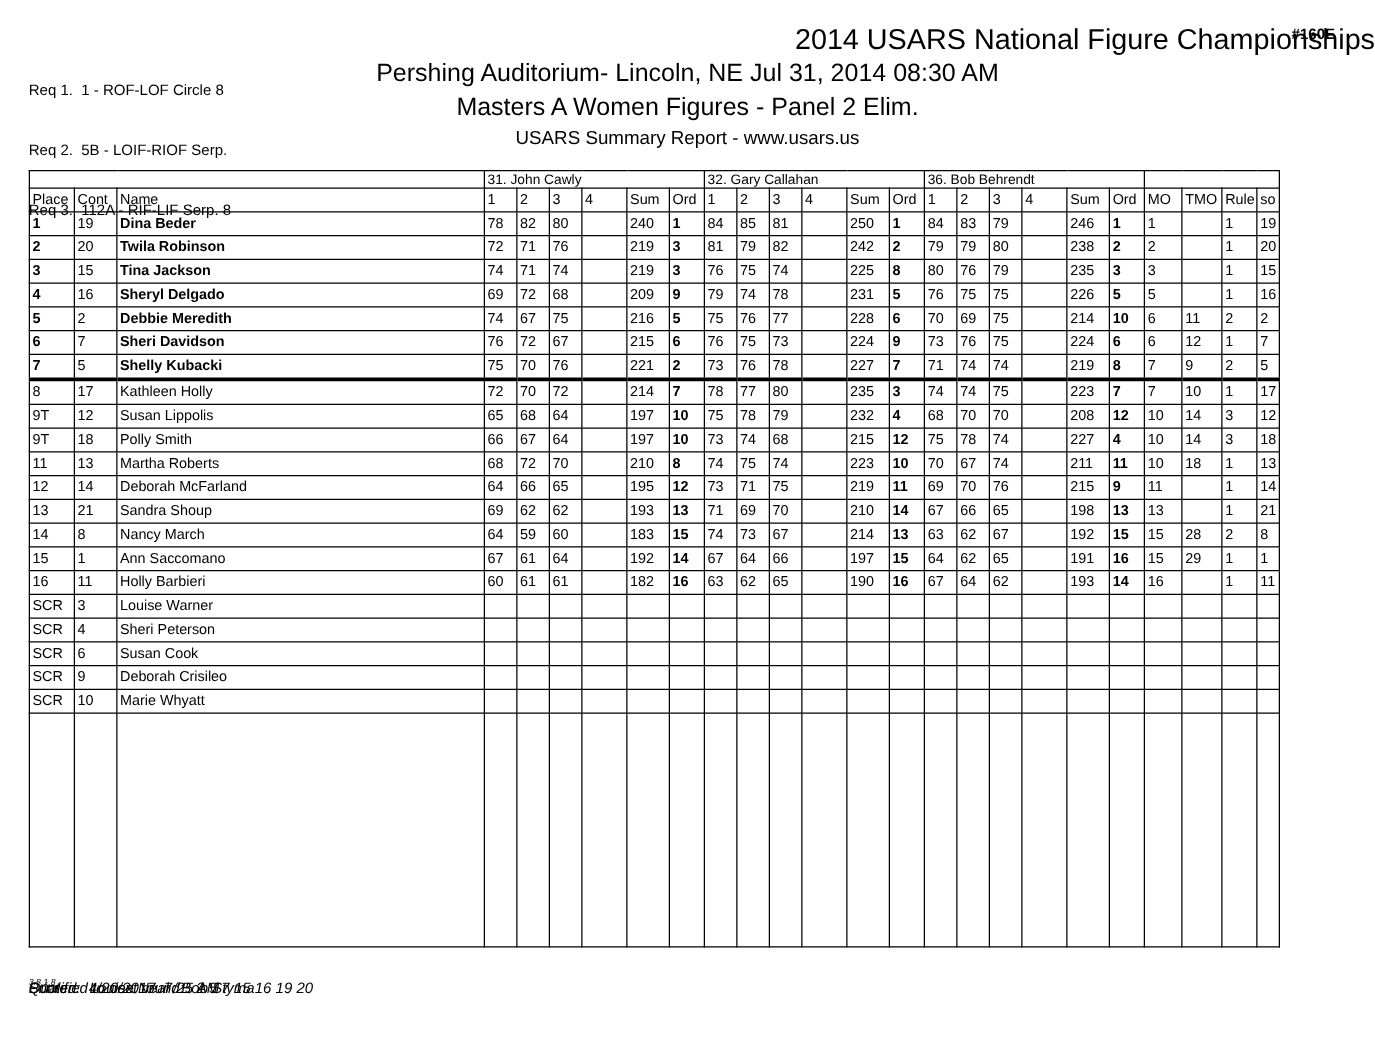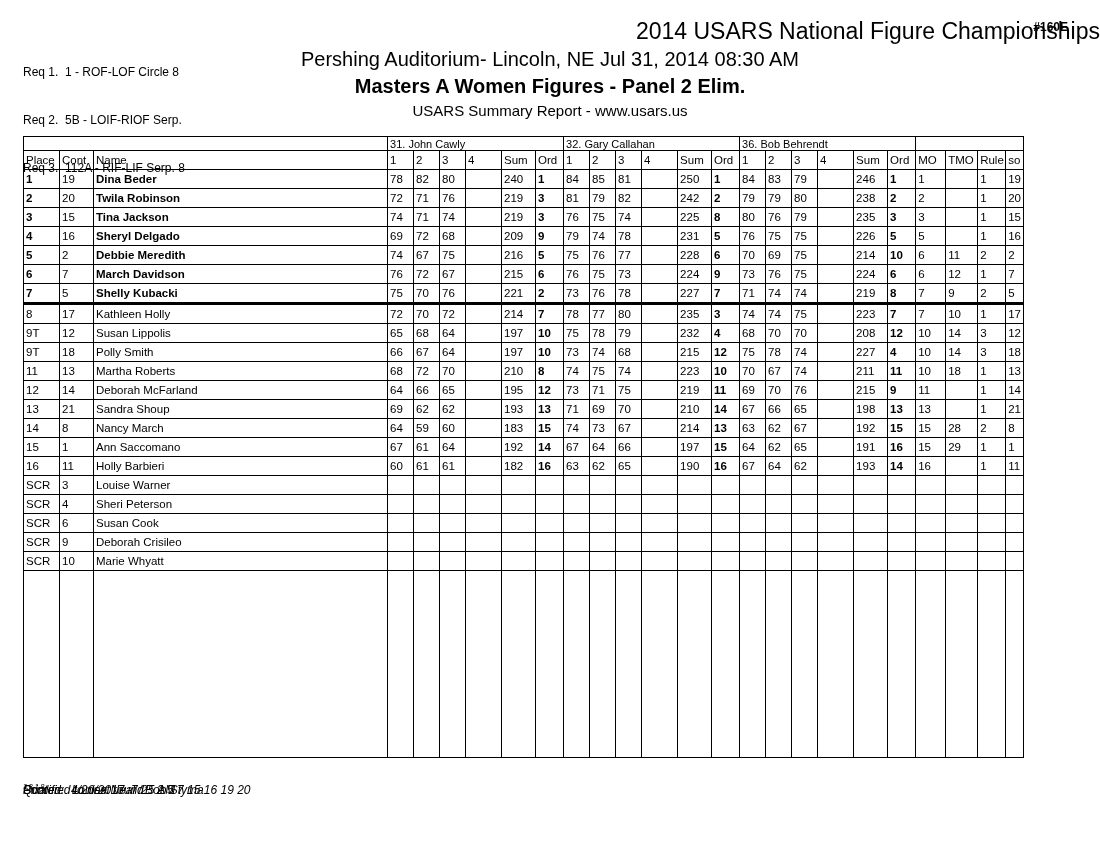--- a/index.html
+++ b/index.html
@@ -4,21 +4,21 @@
 <style>
   html,body{margin:0;padding:0;background:#fff;}
   .page{position:relative;width:1100px;height:850px;background:#fff;color:#000;
         font-family:"Liberation Sans",sans-serif;overflow:hidden;}
 
   .req-block{position:absolute;left:23px;top:32px;font-size:12px;line-height:16px;white-space:pre;}
   .event-id{position:absolute;right:32px;top:20px;font-size:12px;font-weight:bold;}
   .center-head{position:absolute;left:0;top:18px;width:100%;text-align:center;}
   .ch-title{font-size:23px;font-weight:normal;margin-bottom:3px;text-align:right;}
   .ch-venue{font-size:20px;margin-bottom:4px;}
-  .ch-event{font-size:20px;font-weight:bold;margin-bottom:4px;}
+  .ch-event{font-size:20px;font-weight:normal;margin-bottom:4px;}
   .ch-report{font-size:15px;}
 
   table.results{position:absolute;left:23px;top:136px;width:1000px;
                 border-collapse:collapse;table-layout:fixed;padding-left:16px;}
   table.results td{border:1px solid #000;font-size:11.5px;line-height:16px;height:18px;
                    padding:0 2px;white-space:nowrap;overflow:hidden;vertical-align:middle;}
   tr.judge-row td{height:13px;font-size:11px;line-height:12px;}
   td.nob{border:none;}
   td.thickL{border-left:3px solid #000;}
   td.thickR{border-right:3px solid #000;}
@@ -247,21 +247,21 @@
           <td>214</td>
           <td class="thickR bold">10</td>
           <td>6</td>
           <td>11</td>
           <td>2</td>
           <td>2</td>
         </tr>
         <tr>
           <td class="bold">6</td>
           <td>7</td>
-          <td class="bold">March Davidson</td>
+          <td class="bold">Sheri Davidson</td>
           <td class="thickL">76</td>
           <td>72</td>
           <td>67</td>
           <td></td>
           <td>215</td>
           <td class="thickR bold">6</td>
           <td>76</td>
           <td>75</td>
           <td>73</td>
           <td></td>

